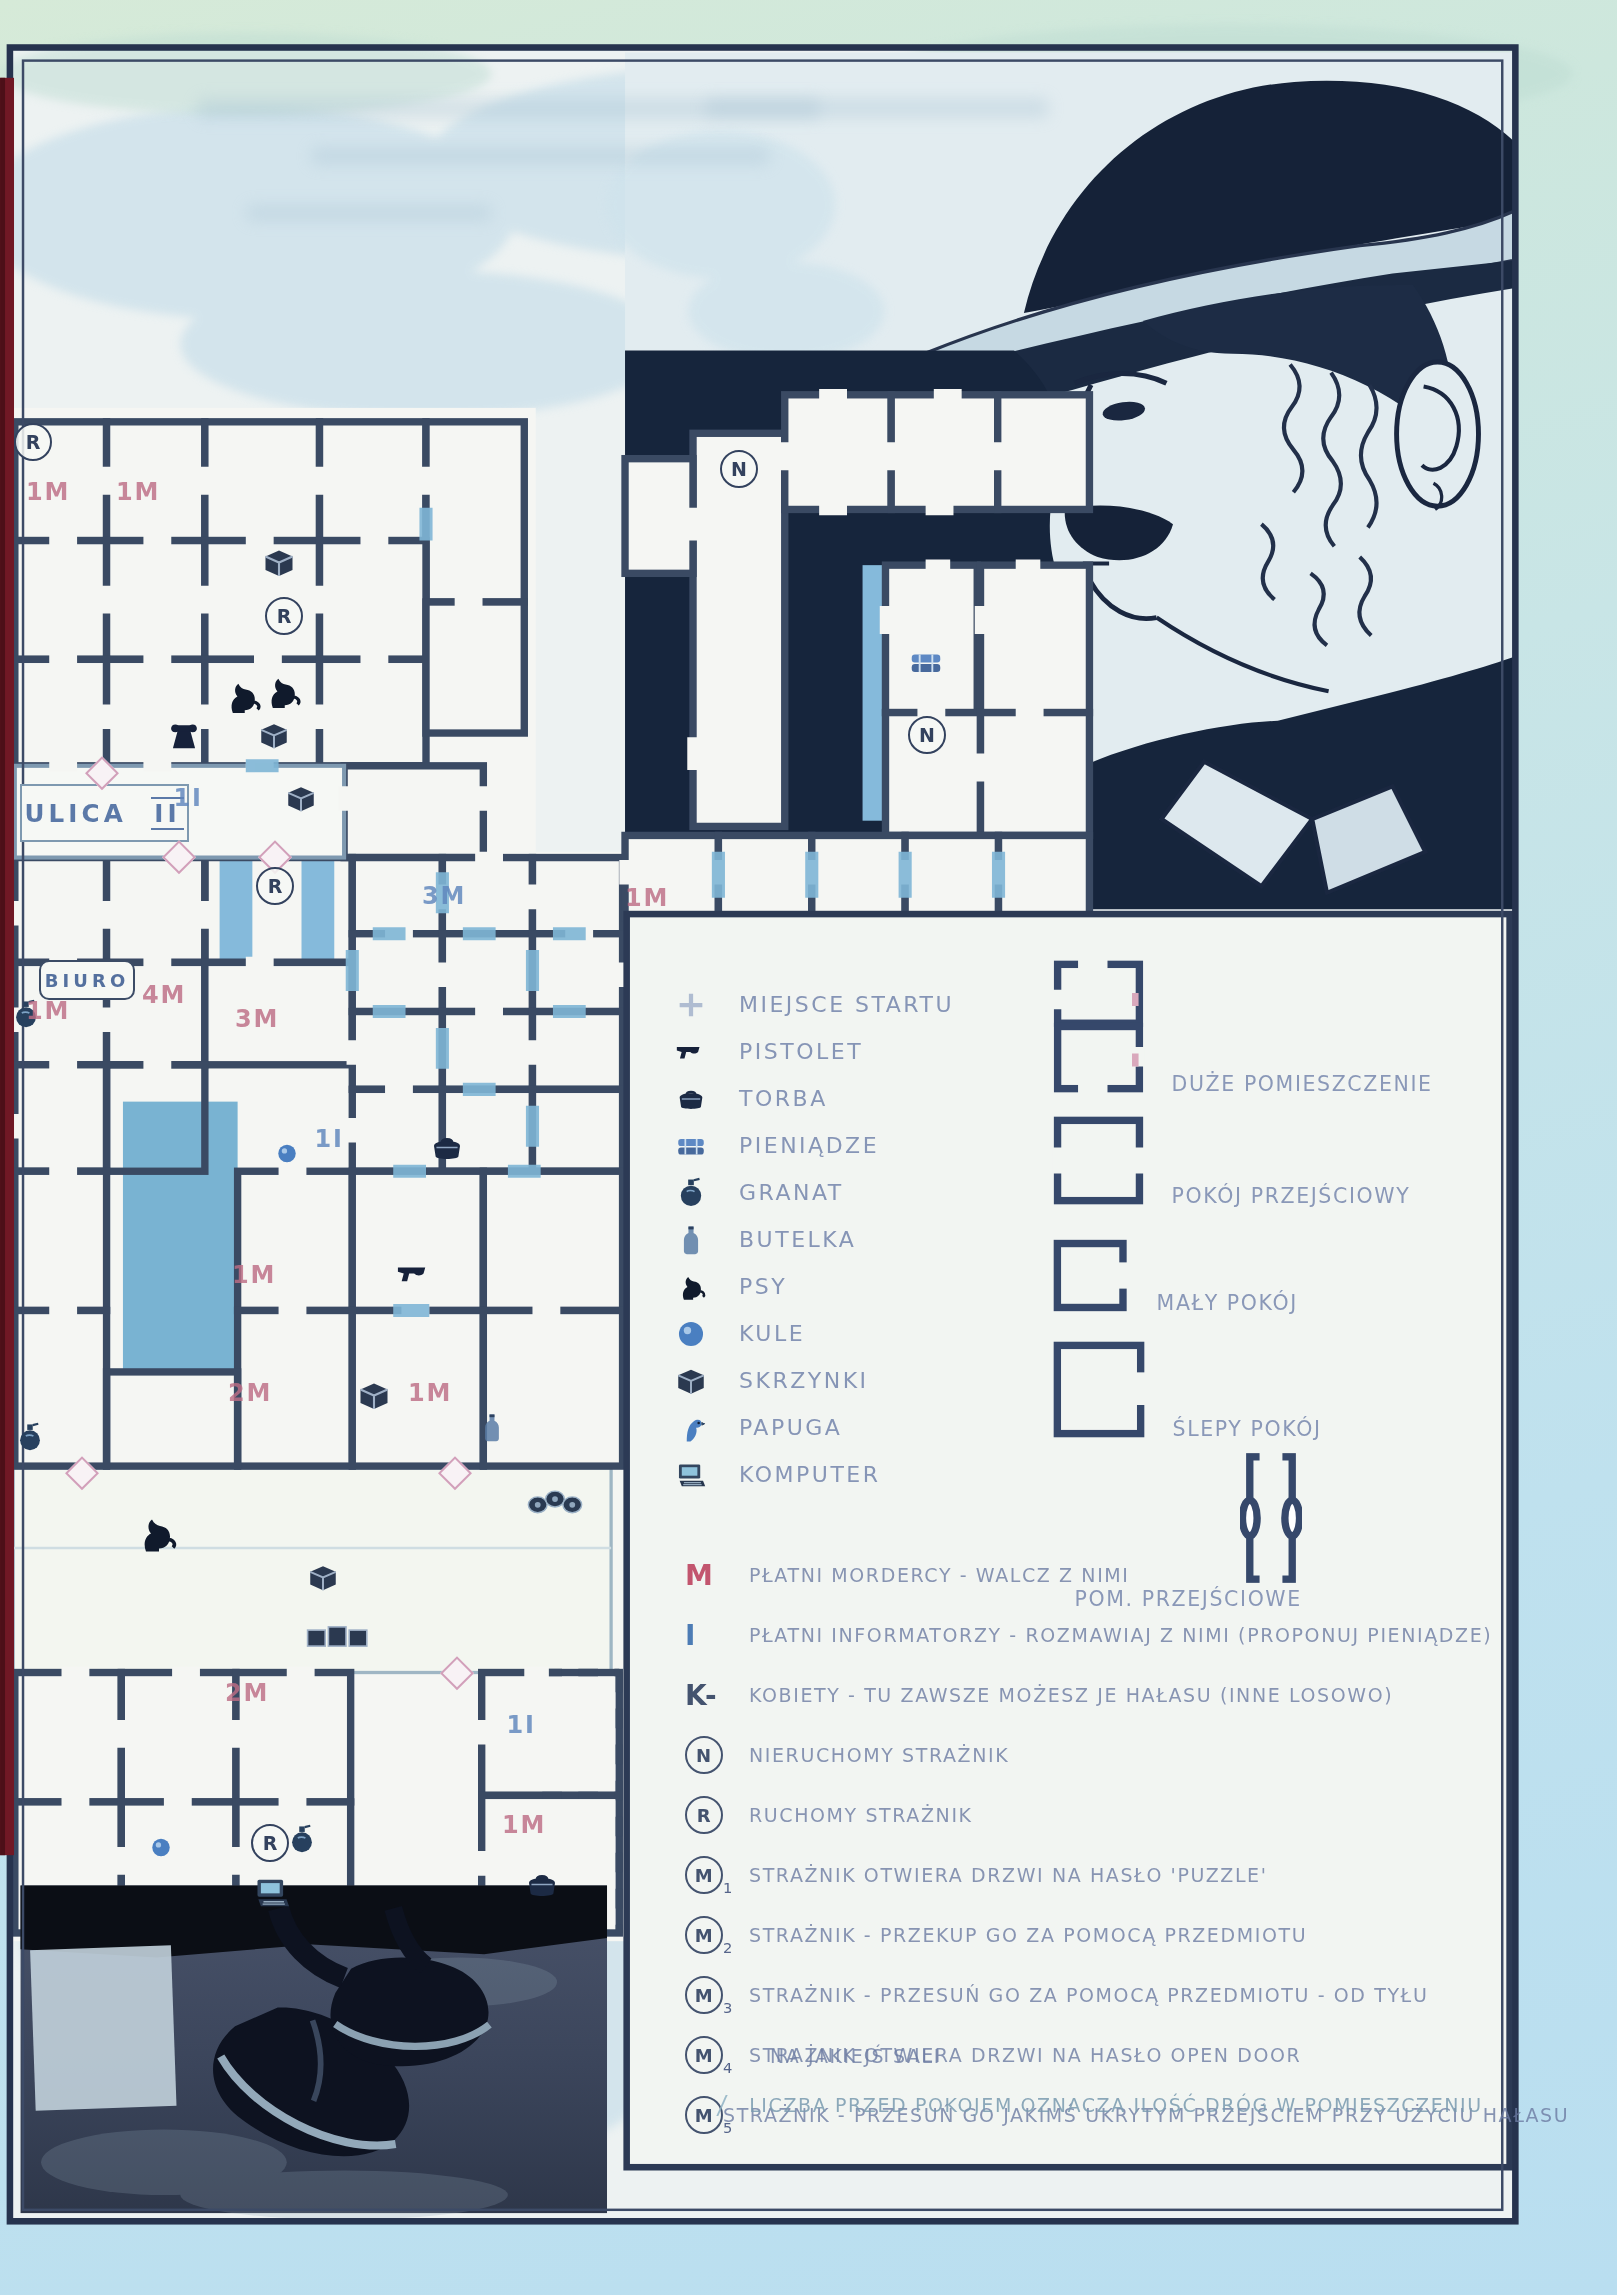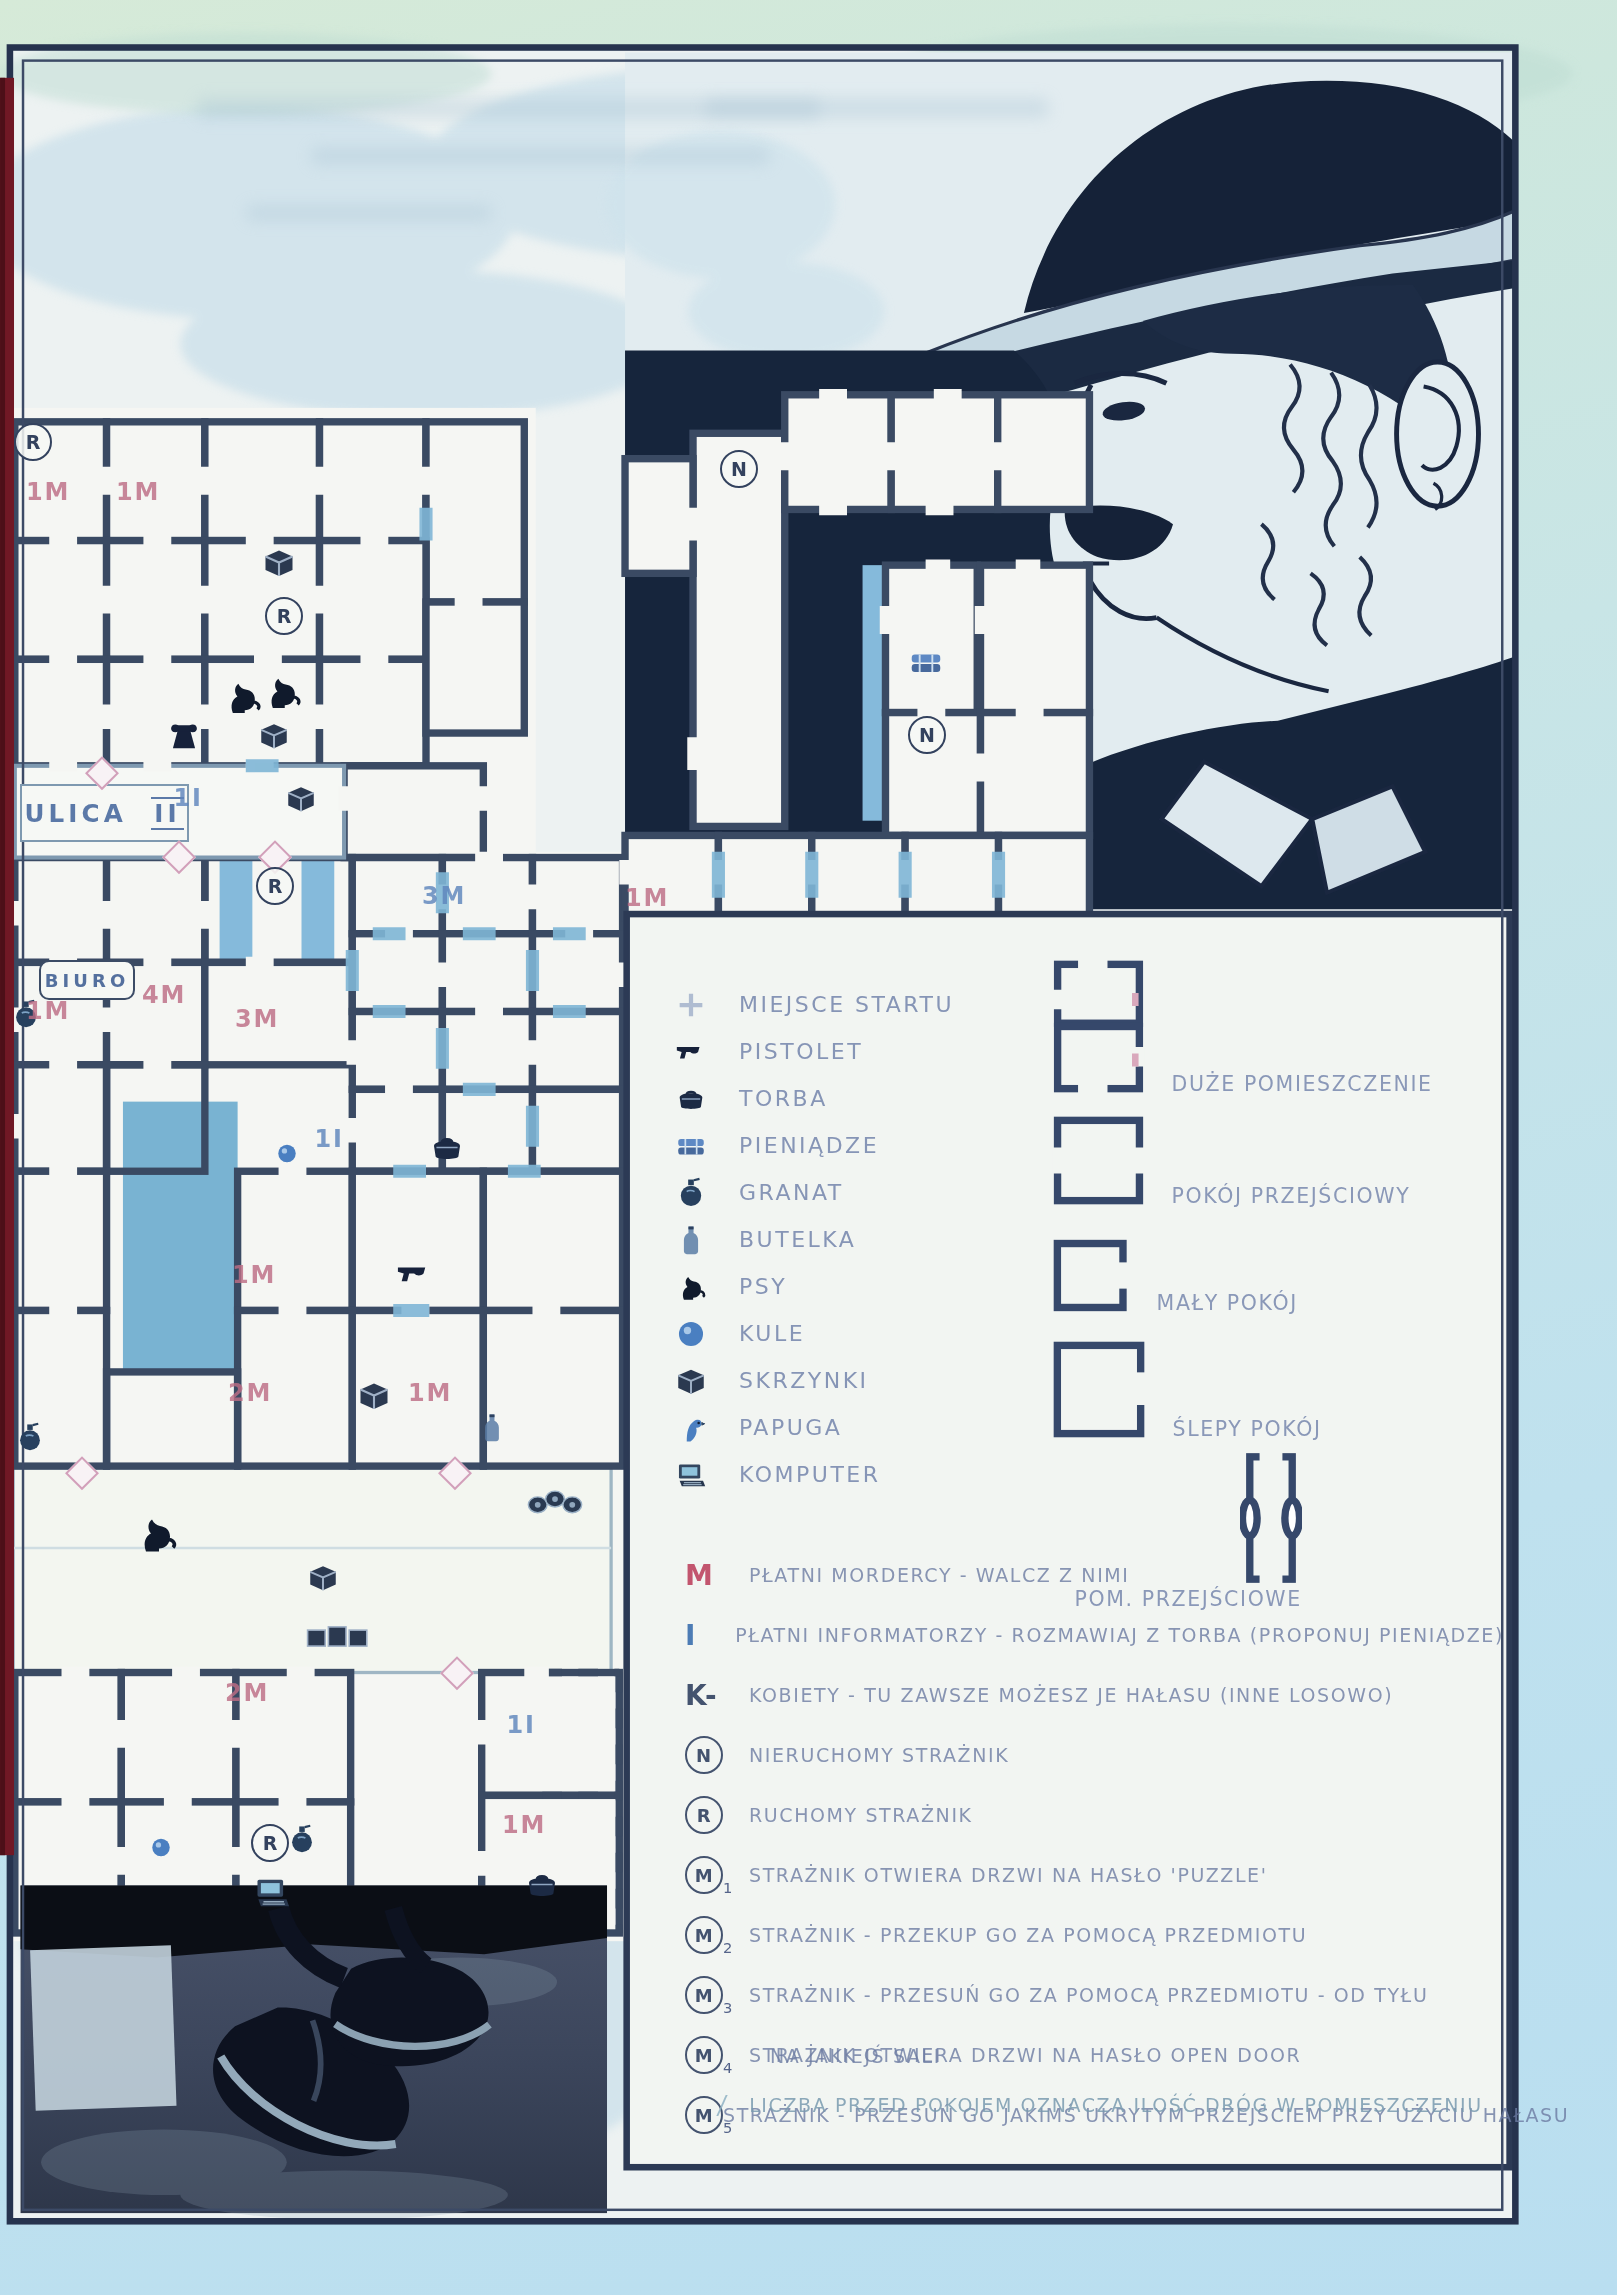--- a/index.html
+++ b/index.html
@@ -604,21 +604,21 @@
       <div class="note-row">
         <div class="note-sym">
           <div class="mark" style="color: rgb(194, 85, 110);">M</div>
         </div>
         <div class="note-tx">PŁATNI MORDERCY - WALCZ Z NIMI</div>
       </div>
       <div class="note-row">
         <div class="note-sym">
           <div class="mark" style="color: rgb(77, 124, 181);">I</div>
         </div>
-        <div class="note-tx">PŁATNI INFORMATORZY - ROZMAWIAJ Z TORBA (PROPONUJ PIENIĄDZE)</div>
+        <div class="note-tx">PŁATNI INFORMATORZY - ROZMAWIAJ Z NIMI (PROPONUJ PIENIĄDZE)</div>
       </div>
       <div class="note-row">
         <div class="note-sym">
           <div class="mark" style="color: rgb(68, 83, 111);">K-</div>
         </div>
         <div class="note-tx">KOBIETY - TU ZAWSZE MOŻESZ JE HAŁASU (INNE LOSOWO)</div>
       </div>
       <div class="note-row">
         <div class="note-sym">
           <div class="mark circled" style="color: rgb(68, 83, 111);">N</div>

